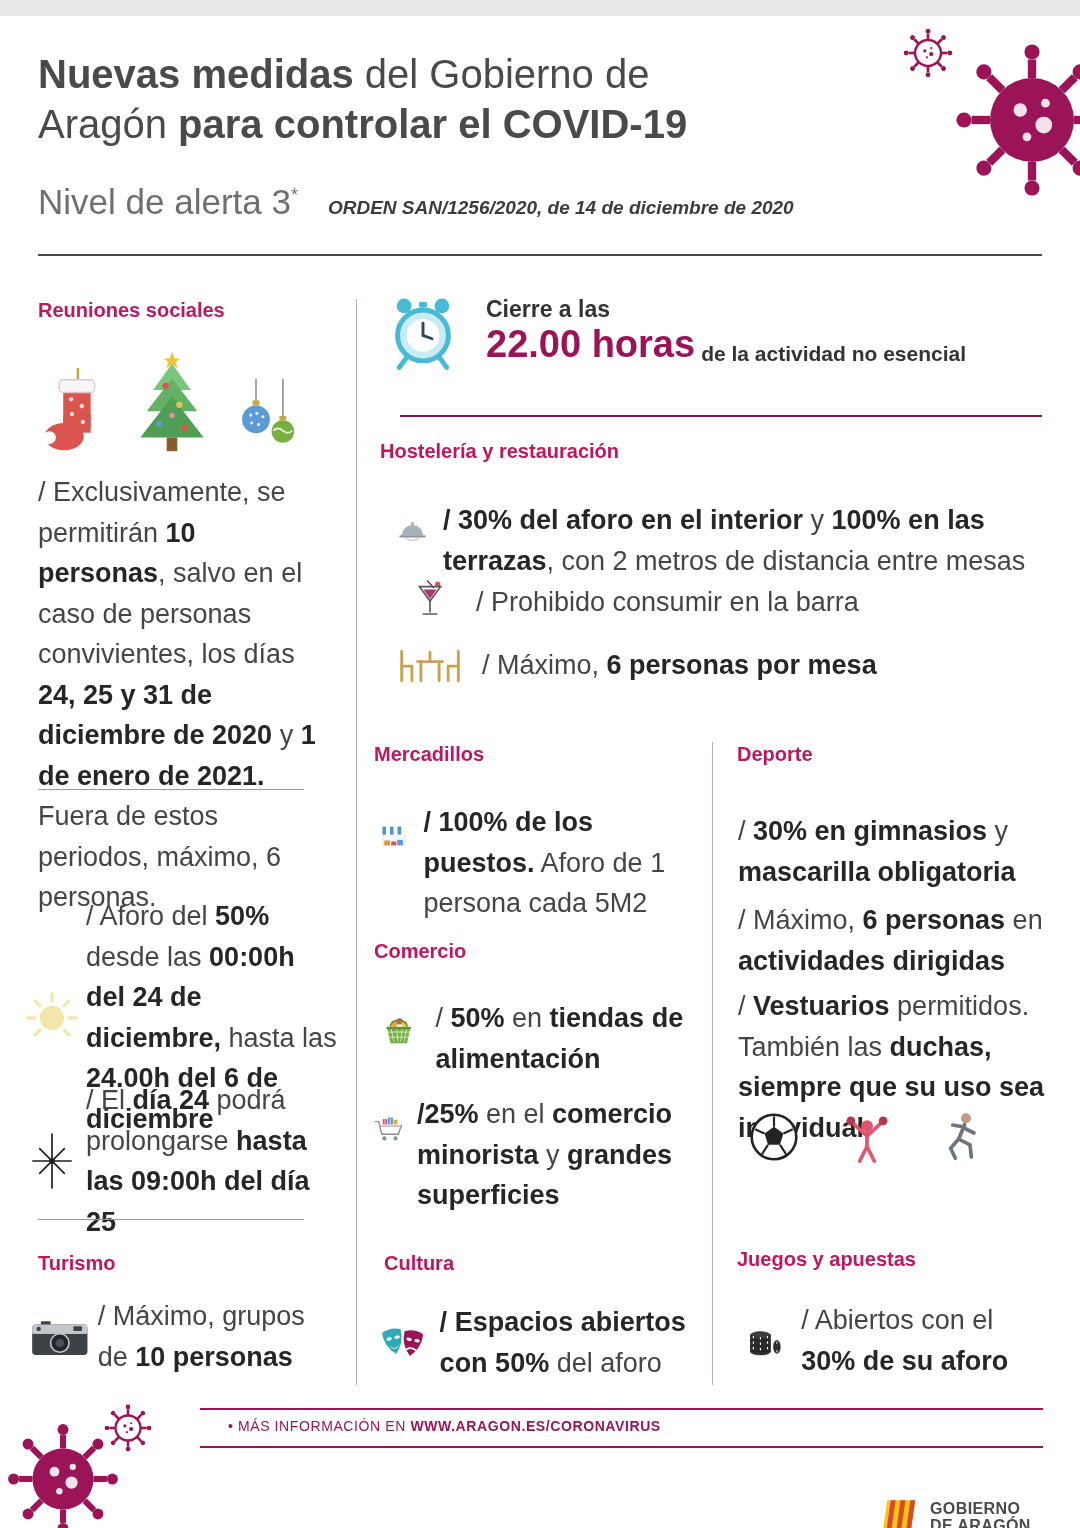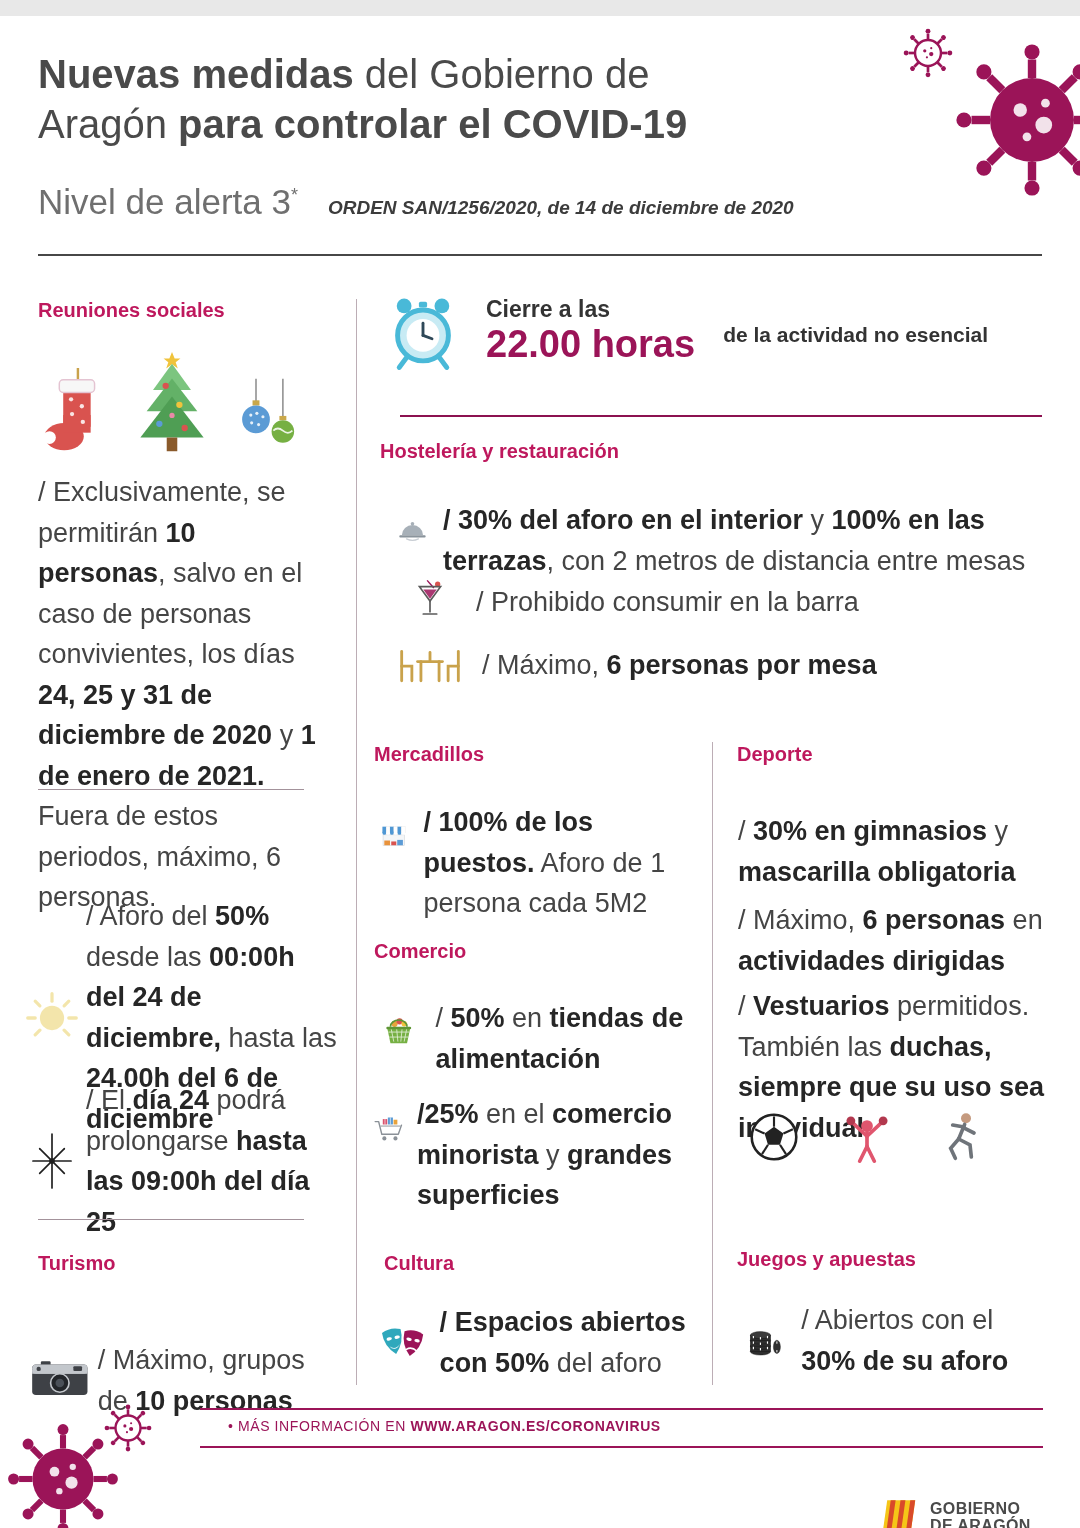--- a/index.html
+++ b/index.html
@@ -30,30 +30,30 @@
   #sec-reuniones-title{left:38px;top:283px;}
   #xmas-icons{left:34px;top:334px;width:300px;display:flex;gap:10px;align-items:flex-end;}
   #reuniones-text{left:38px;top:456px;width:290px;}
   #divider-left-1{left:38px;top:773px;width:266px;}
   #sec-culto-title{left:38px;top:806px;}
   #culto-item-1{left:24px;top:880px;width:316px;gap:6px;}
   #culto-item-2{left:24px;top:1064px;width:316px;gap:6px;}
   .side-icon{flex:none;align-self:center;}
   #divider-left-2{left:38px;top:1203px;width:266px;}
   #sec-turismo-title{left:38px;top:1236px;}
-  #turismo-item{left:30px;top:1324px;width:312px;gap:8px;align-items:flex-start;}
+  #turismo-item{left:30px;top:1280px;width:312px;gap:8px;align-items:center;}
 
   
   #vdiv-1{left:356px;top:283px;height:1086px;}
   #vdiv-2{left:712px;top:726px;height:643px;}
 
   
   #cierre{left:382px;top:276px;display:flex;gap:22px;align-items:flex-start;}
   .cierre-label{font-size:23px;font-weight:700;color:#333333;margin-top:4px;}
-  .cierre-row{display:flex;align-items:flex-start;gap:28px;}
+  .cierre-row{display:flex;align-items:flex-end;gap:6px;}
   .cierre-time{font-size:38px;font-weight:700;color:#9b1458;}
   .cierre-suffix{font-size:21px;font-weight:700;color:#333333;}
   #divider-cierre{left:400px;top:399px;width:642px;height:2px;background:#8c1150;}
 
   
   #sec-hosteleria-title{left:380px;top:424px;}
   #host-item-1{left:396px;top:484px;width:648px;gap:14px;align-items:flex-start;}
   #host-item-2{left:406px;top:562px;width:600px;gap:22px;align-items:center;}
   #host-item-3{left:396px;top:626px;width:600px;gap:18px;align-items:center;}
 

